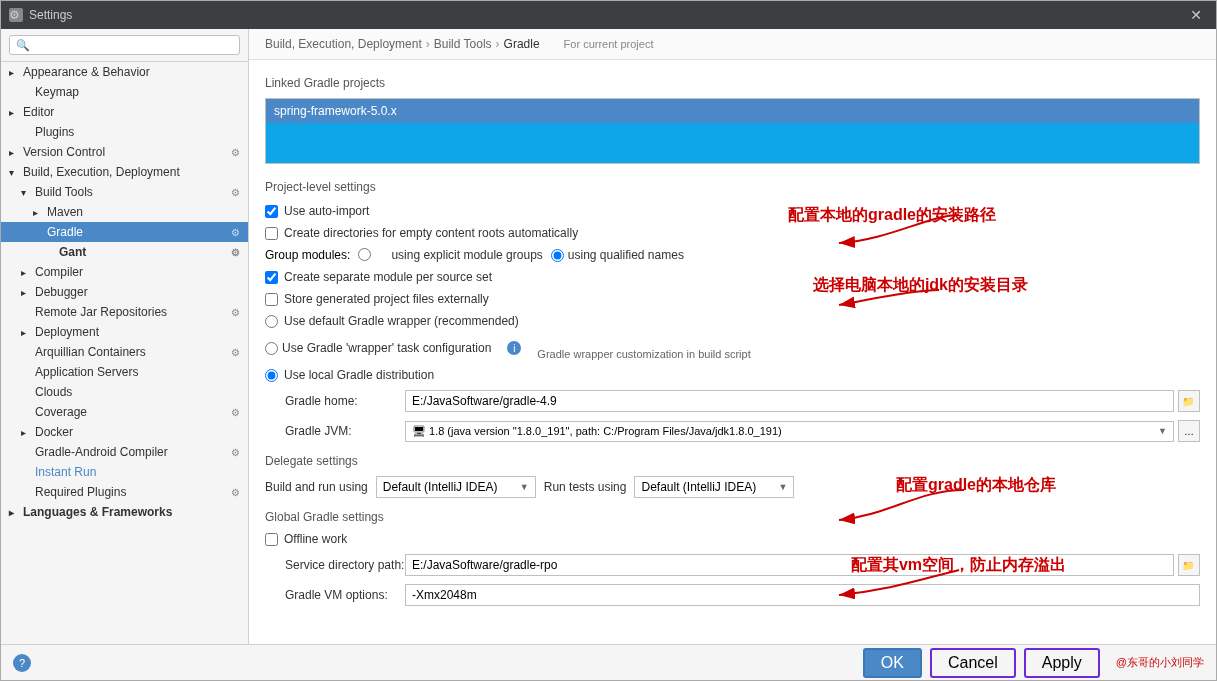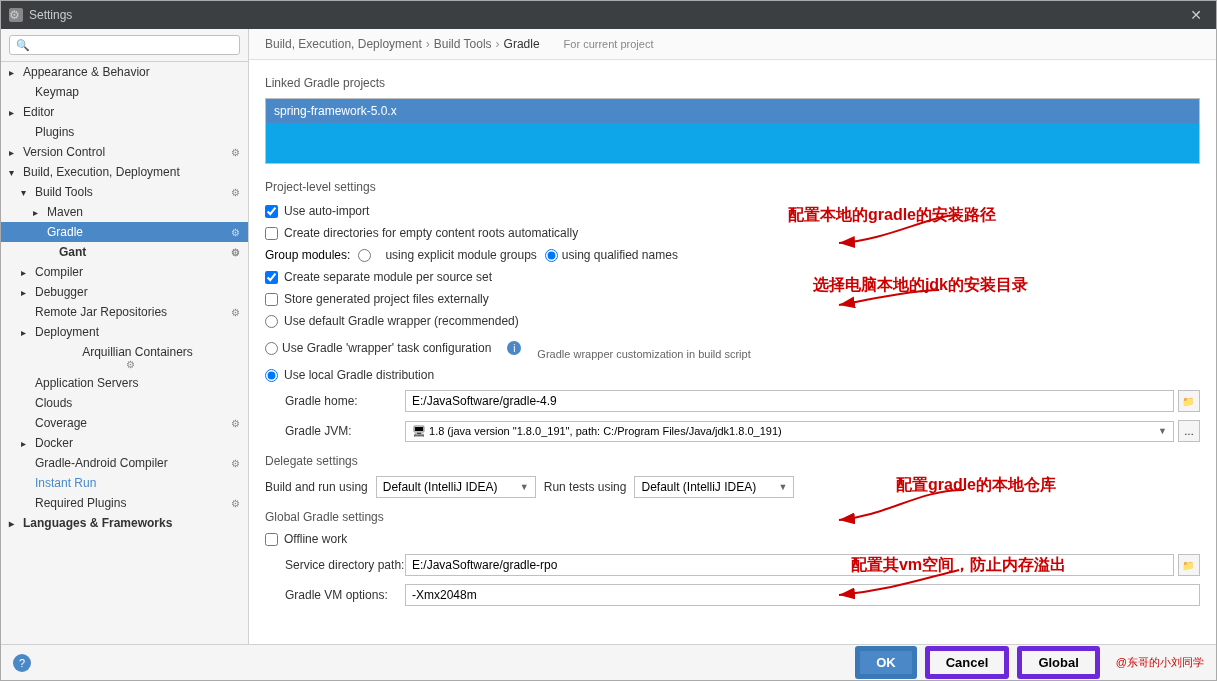--- a/index.html
+++ b/index.html
@@ -71,21 +71,21 @@
     .delegate-label { font-size: 12px; color: #333; }
     .delegate-select { padding: 3px 6px; border: 1px solid #c0c0c0; background: #fff; font-size: 12px; min-width: 160px; display: flex; align-items: center; justify-content: space-between; cursor: pointer; }
     
     .global-section { margin-top: 12px; }
     .global-title { font-size: 12px; color: #555; margin-bottom: 8px; }
     
     
     .bottom-bar { height: 36px; background: #f5f5f5; border-top: 1px solid #d0d0d0; display: flex; align-items: center; justify-content: space-between; padding: 0 12px; flex-shrink: 0; }
     .help-icon { width: 18px; height: 18px; background: #4a88c7; border-radius: 50%; color: #fff; font-size: 11px; display: flex; align-items: center; justify-content: center; cursor: pointer; }
     .bottom-buttons { display: flex; gap: 8px; align-items: center; }
-    .btn { padding: 4px 16px; border: 5px solid #6d28d9; background: #f5f5f5; font-size: 13px; cursor: pointer; border-radius: 3px; font-weight: bold; }
+    .btn { padding: 4px 16px; border: 2px solid #6d28d9; background: #f5f5f5; font-size: 16px; cursor: pointer; border-radius: 3px; }
     .btn.primary { background: #4a88c7; color: #fff; border-color: #3a78b7; }
     
     .select-with-arrow { display: flex; align-items: center; border: 1px solid #c0c0c0; background: #fff; padding: 3px 6px; cursor: pointer; min-width: 160px; justify-content: space-between; font-size: 12px; }
     .select-arrow { font-size: 9px; color: #666; margin-left: 4px; }
     
     
     .red-annotation { color: #cc0000; font-size: 16px; font-weight: bold; font-family: "Microsoft YaHei", "SimHei", sans-serif; }
     
     .annotation-container { position: relative; }
     
@@ -195,21 +195,21 @@
             <span class="label">Remote Jar Repositories</span>
           </div>
           <span style="font-size:10px;color:#888;">⚙</span>
         </div>
 
         <div class="tree-item indent1">
           <span class="arrow">▸</span>
           <span class="label">Deployment</span>
         </div>
 
-        <div class="tree-item indent1" style="justify-content: space-between; flex-direction: column;">
+        <div class="tree-item indent1" style="justify-content: space-between;">
           <div style="display:flex;align-items:center;">
             <span class="arrow"></span>
             <span class="label">Arquillian Containers</span>
           </div>
           <span style="font-size:10px;color:#888;">⚙</span>
         </div>
 
         <div class="tree-item indent1">
           <span class="arrow"></span>
           <span class="label">Application Servers</span>
@@ -291,21 +291,21 @@
 
         <div class="setting-row">
           <label>
             <input type="checkbox" style="">
             <span>Create directories for empty content roots automatically</span>
           </label>
         </div>
 
         <div class="radio-group">
           <span>Group modules:</span>
-          <label style="display:flex;align-items:flex-end;gap:14px;">
+          <label style="display:flex;align-items:flex-start;gap:20px;">
             <input type="radio" name="group_modules" style="">
             <span>using explicit module groups</span>
           </label>
           <label style="display:flex;align-items:center;gap:4px;">
             <input type="radio" name="group_modules" checked="" style="">
             <span>using qualified names</span>
           </label>
         </div>
 
         <div class="setting-row">
@@ -435,17 +435,17 @@
         </svg>
       </div>
     </div>
   </div>
 
   <div class="bottom-bar">
     <div class="help-icon">?</div>
     <div class="bottom-buttons">
       <button class="btn primary">OK</button>
       <button class="btn">Cancel</button>
-      <button class="btn">Global</button>
+      <button class="btn">Apply</button>
       <span style="font-size:11px;color:#cc0000;margin-left:8px;">@东哥的小刘同学</span>
     </div>
   </div>
 </div>
 
 </body></html>

